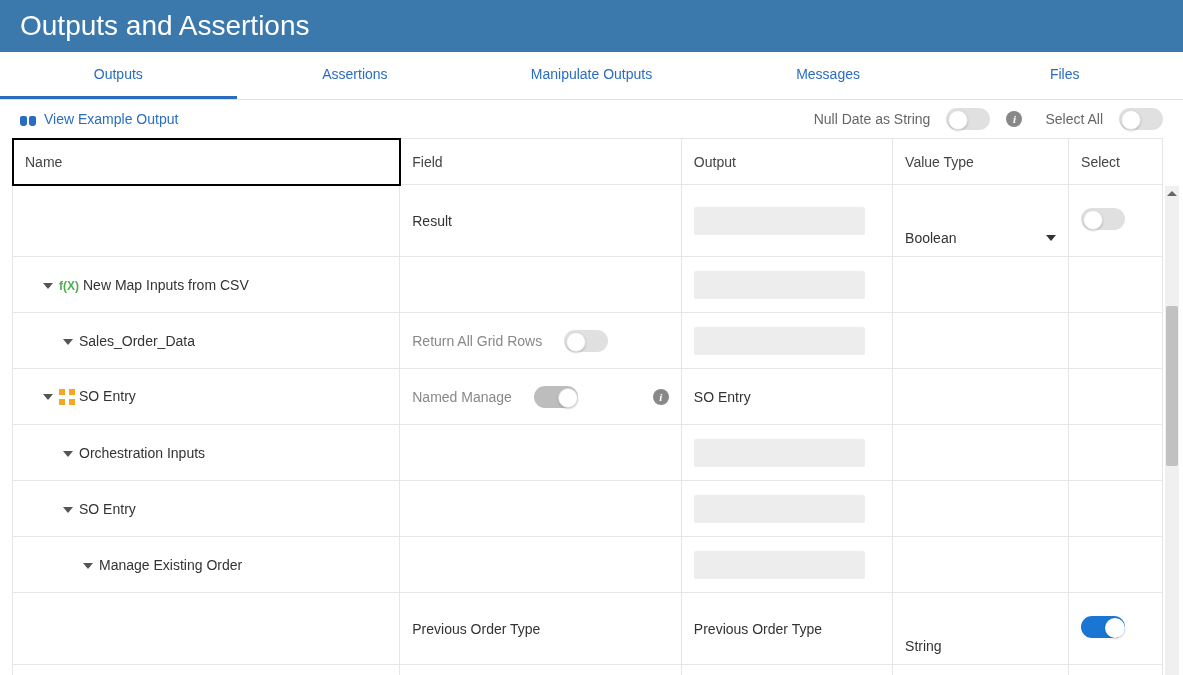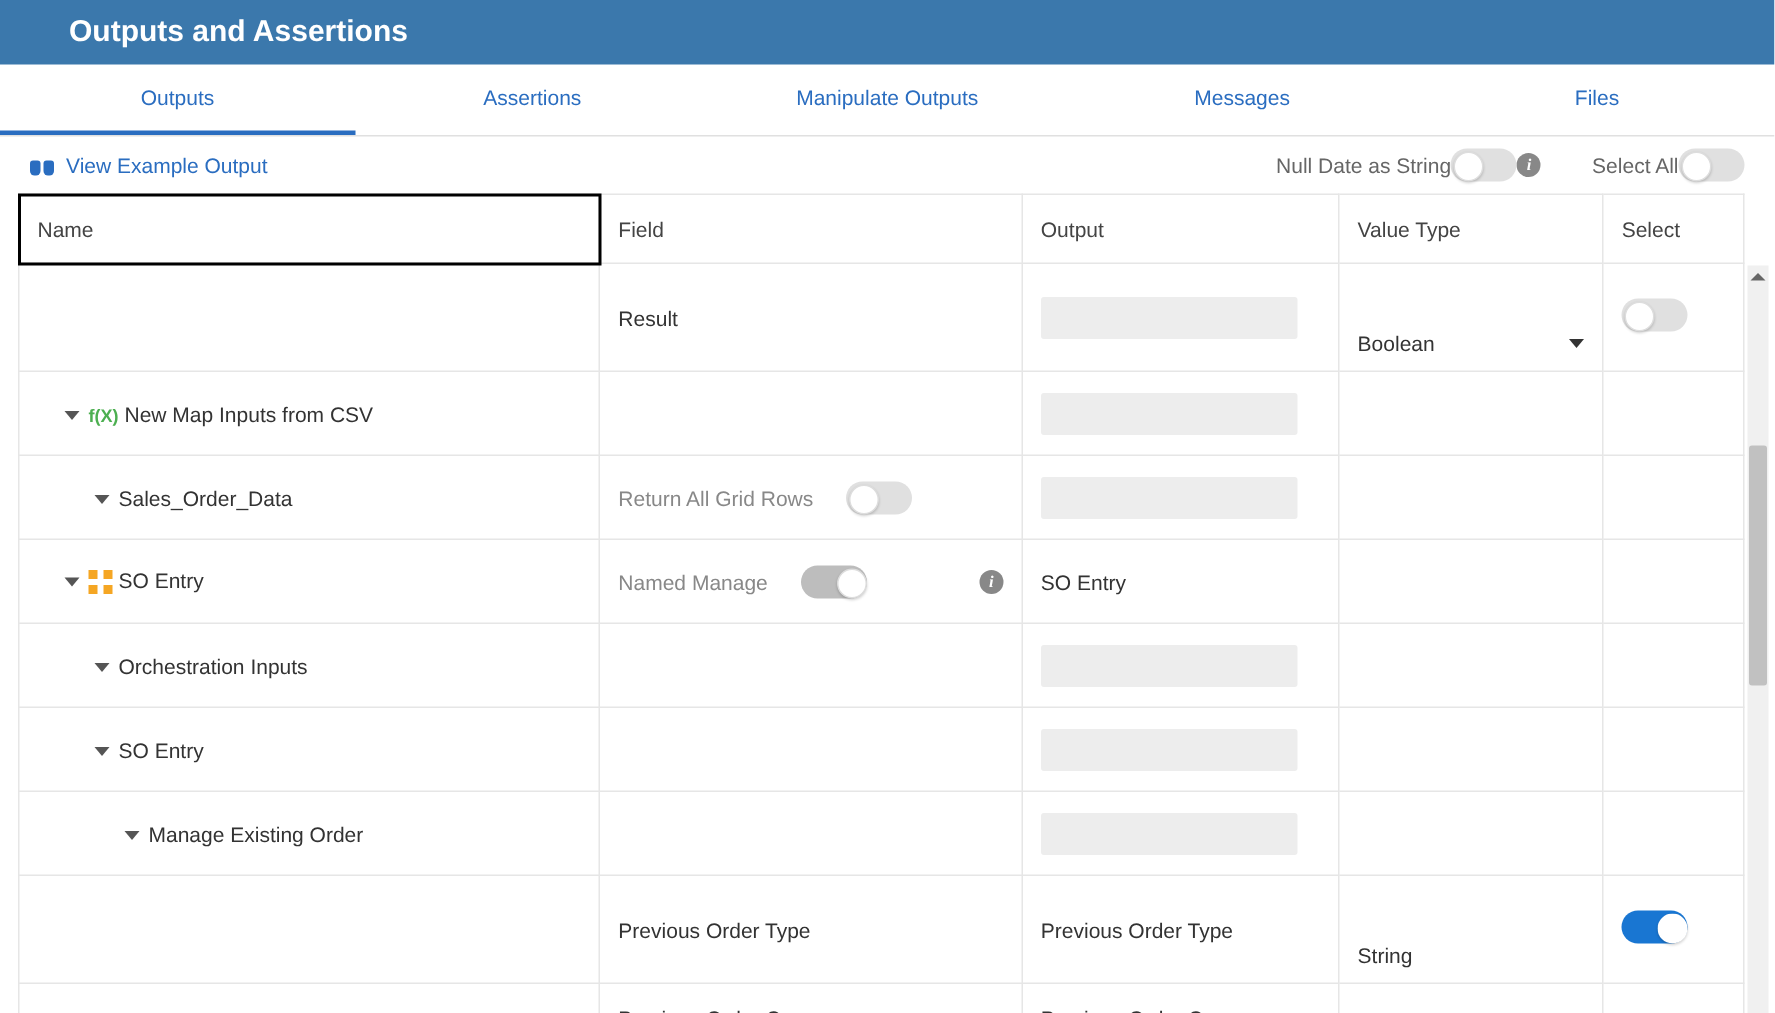--- a/index.html
+++ b/index.html
@@ -1,28 +1,28 @@
 <!DOCTYPE html>
 <html><head>
 <meta charset="utf-8">
 <style>
 * { box-sizing: border-box; margin: 0; padding: 0; }
 body { font-family: "Segoe UI", Arial, sans-serif; font-size: 14px; color: #333; background: #fff; }
 
 .header-bar { background: #3b78ac; color: #fff; padding: 10px 20px; }
-.header-bar h1 { font-size: 20px; font-weight: 700; margin-left: 26px; }
+.header-bar h1 { font-size: 28px; font-weight: 400; }
 
 .tabs { display: flex; border-bottom: 1px solid #e0e0e0; }
 .tab { flex: 1; text-align: center; padding: 14px 16px; color: #2a6dc0; cursor: pointer; font-size: 14px; }
 .tab.active { border-bottom: 3px solid #2a6dc0; font-weight: 400; }
 
 .toolbar { display: flex; align-items: center; padding: 8px 20px; gap: 10px; }
 .toolbar .left { display: flex; align-items: center; gap: 8px; color: #2a6dc0; cursor: pointer; }
 .toolbar .spacer { flex: 1; }
-.toolbar .right-item { display: flex; align-items: center; gap: 0; color: #666; margin-left: 24px; }
+.toolbar .right-item { display: flex; align-items: center; gap: 16px; color: #666; margin-left: 13px; }
 
 .binoculars-icon { width: 16px; height: 14px; display: inline-block; position: relative; }
 .binoculars-icon::before, .binoculars-icon::after { content: ""; position: absolute; bottom: 0; width: 7px; height: 10px; background: #2a6dc0; border-radius: 2px 2px 3px 3px; }
 .binoculars-icon::before { left: 0; }
 .binoculars-icon::after { right: 0; }
 
 .info-icon { width: 16px; height: 16px; border-radius: 50%; background: #888; color: #fff; display: inline-flex; align-items: center; justify-content: center; font-size: 11px; font-weight: bold; font-style: italic; font-family: Georgia, serif; }
 
 .toggle { width: 44px; height: 22px; border-radius: 11px; background: #e0e0e0; position: relative; cursor: pointer; display: inline-block; flex-shrink: 0; }
 .toggle::after { content: ""; position: absolute; width: 18px; height: 18px; border-radius: 50%; background: #fff; top: 2px; left: 2px; transition: left .2s; box-shadow: 0 1px 2px rgba(0,0,0,.2); border: 1px solid #ddd; }

